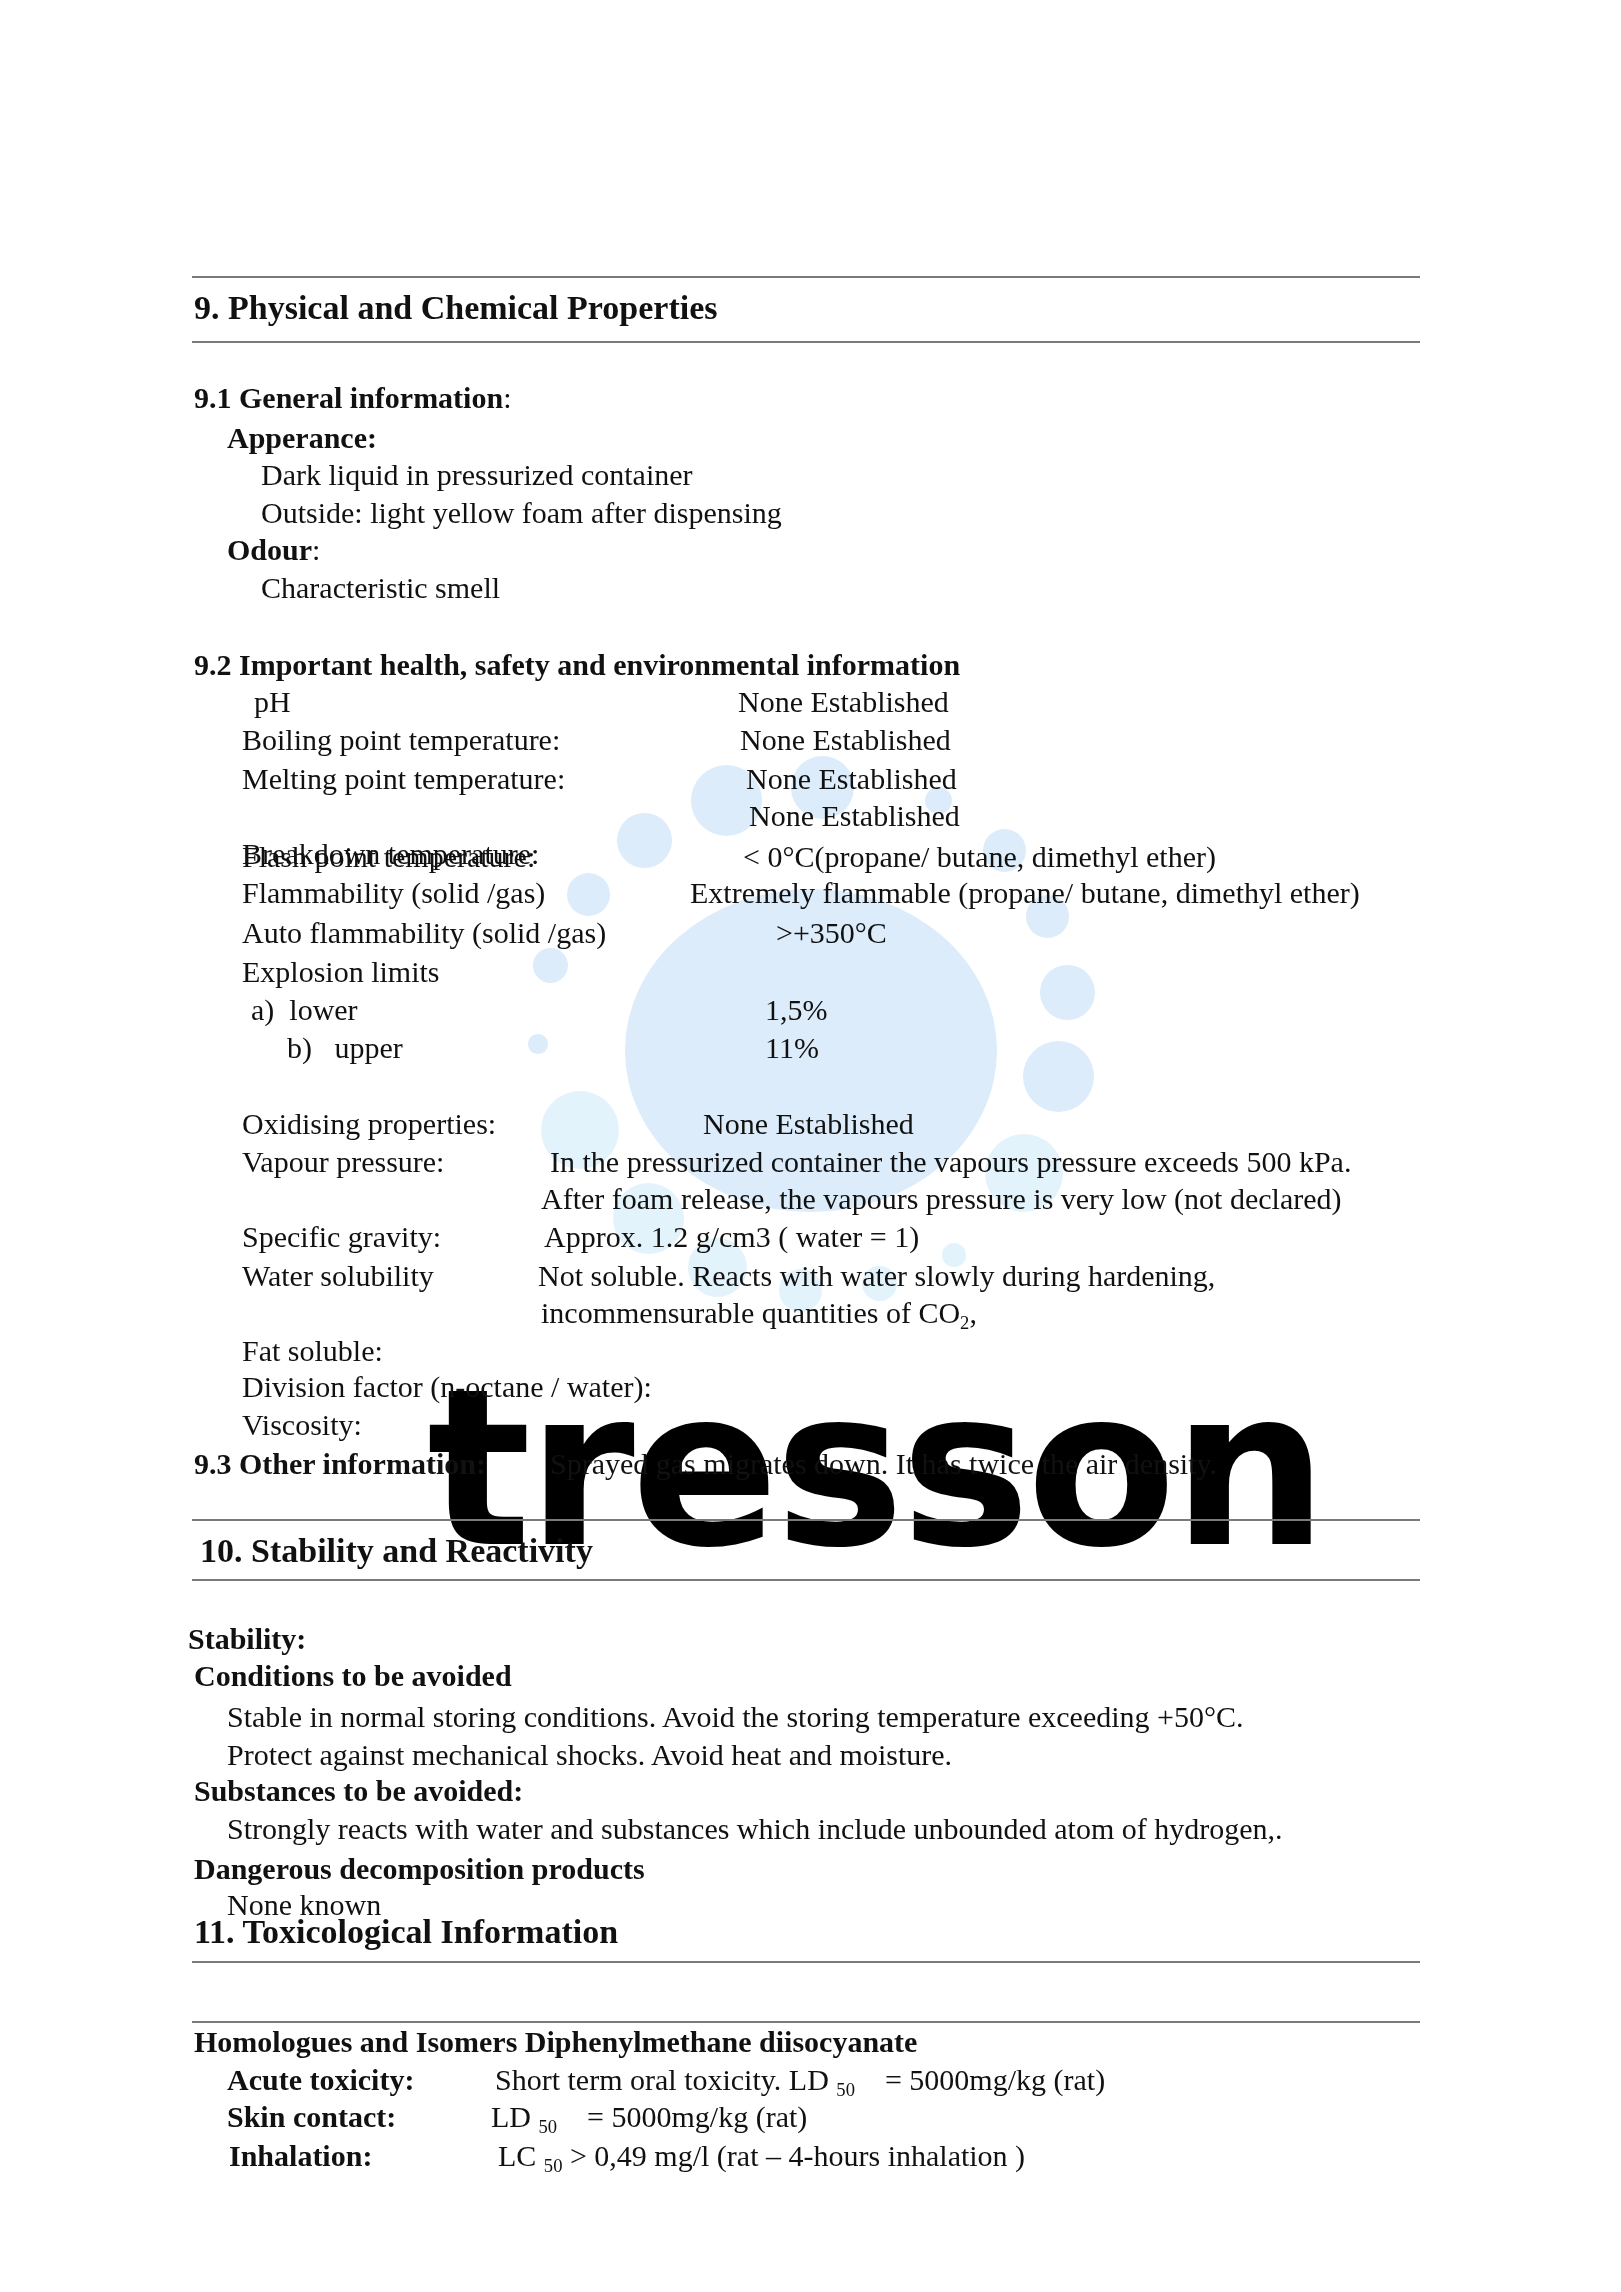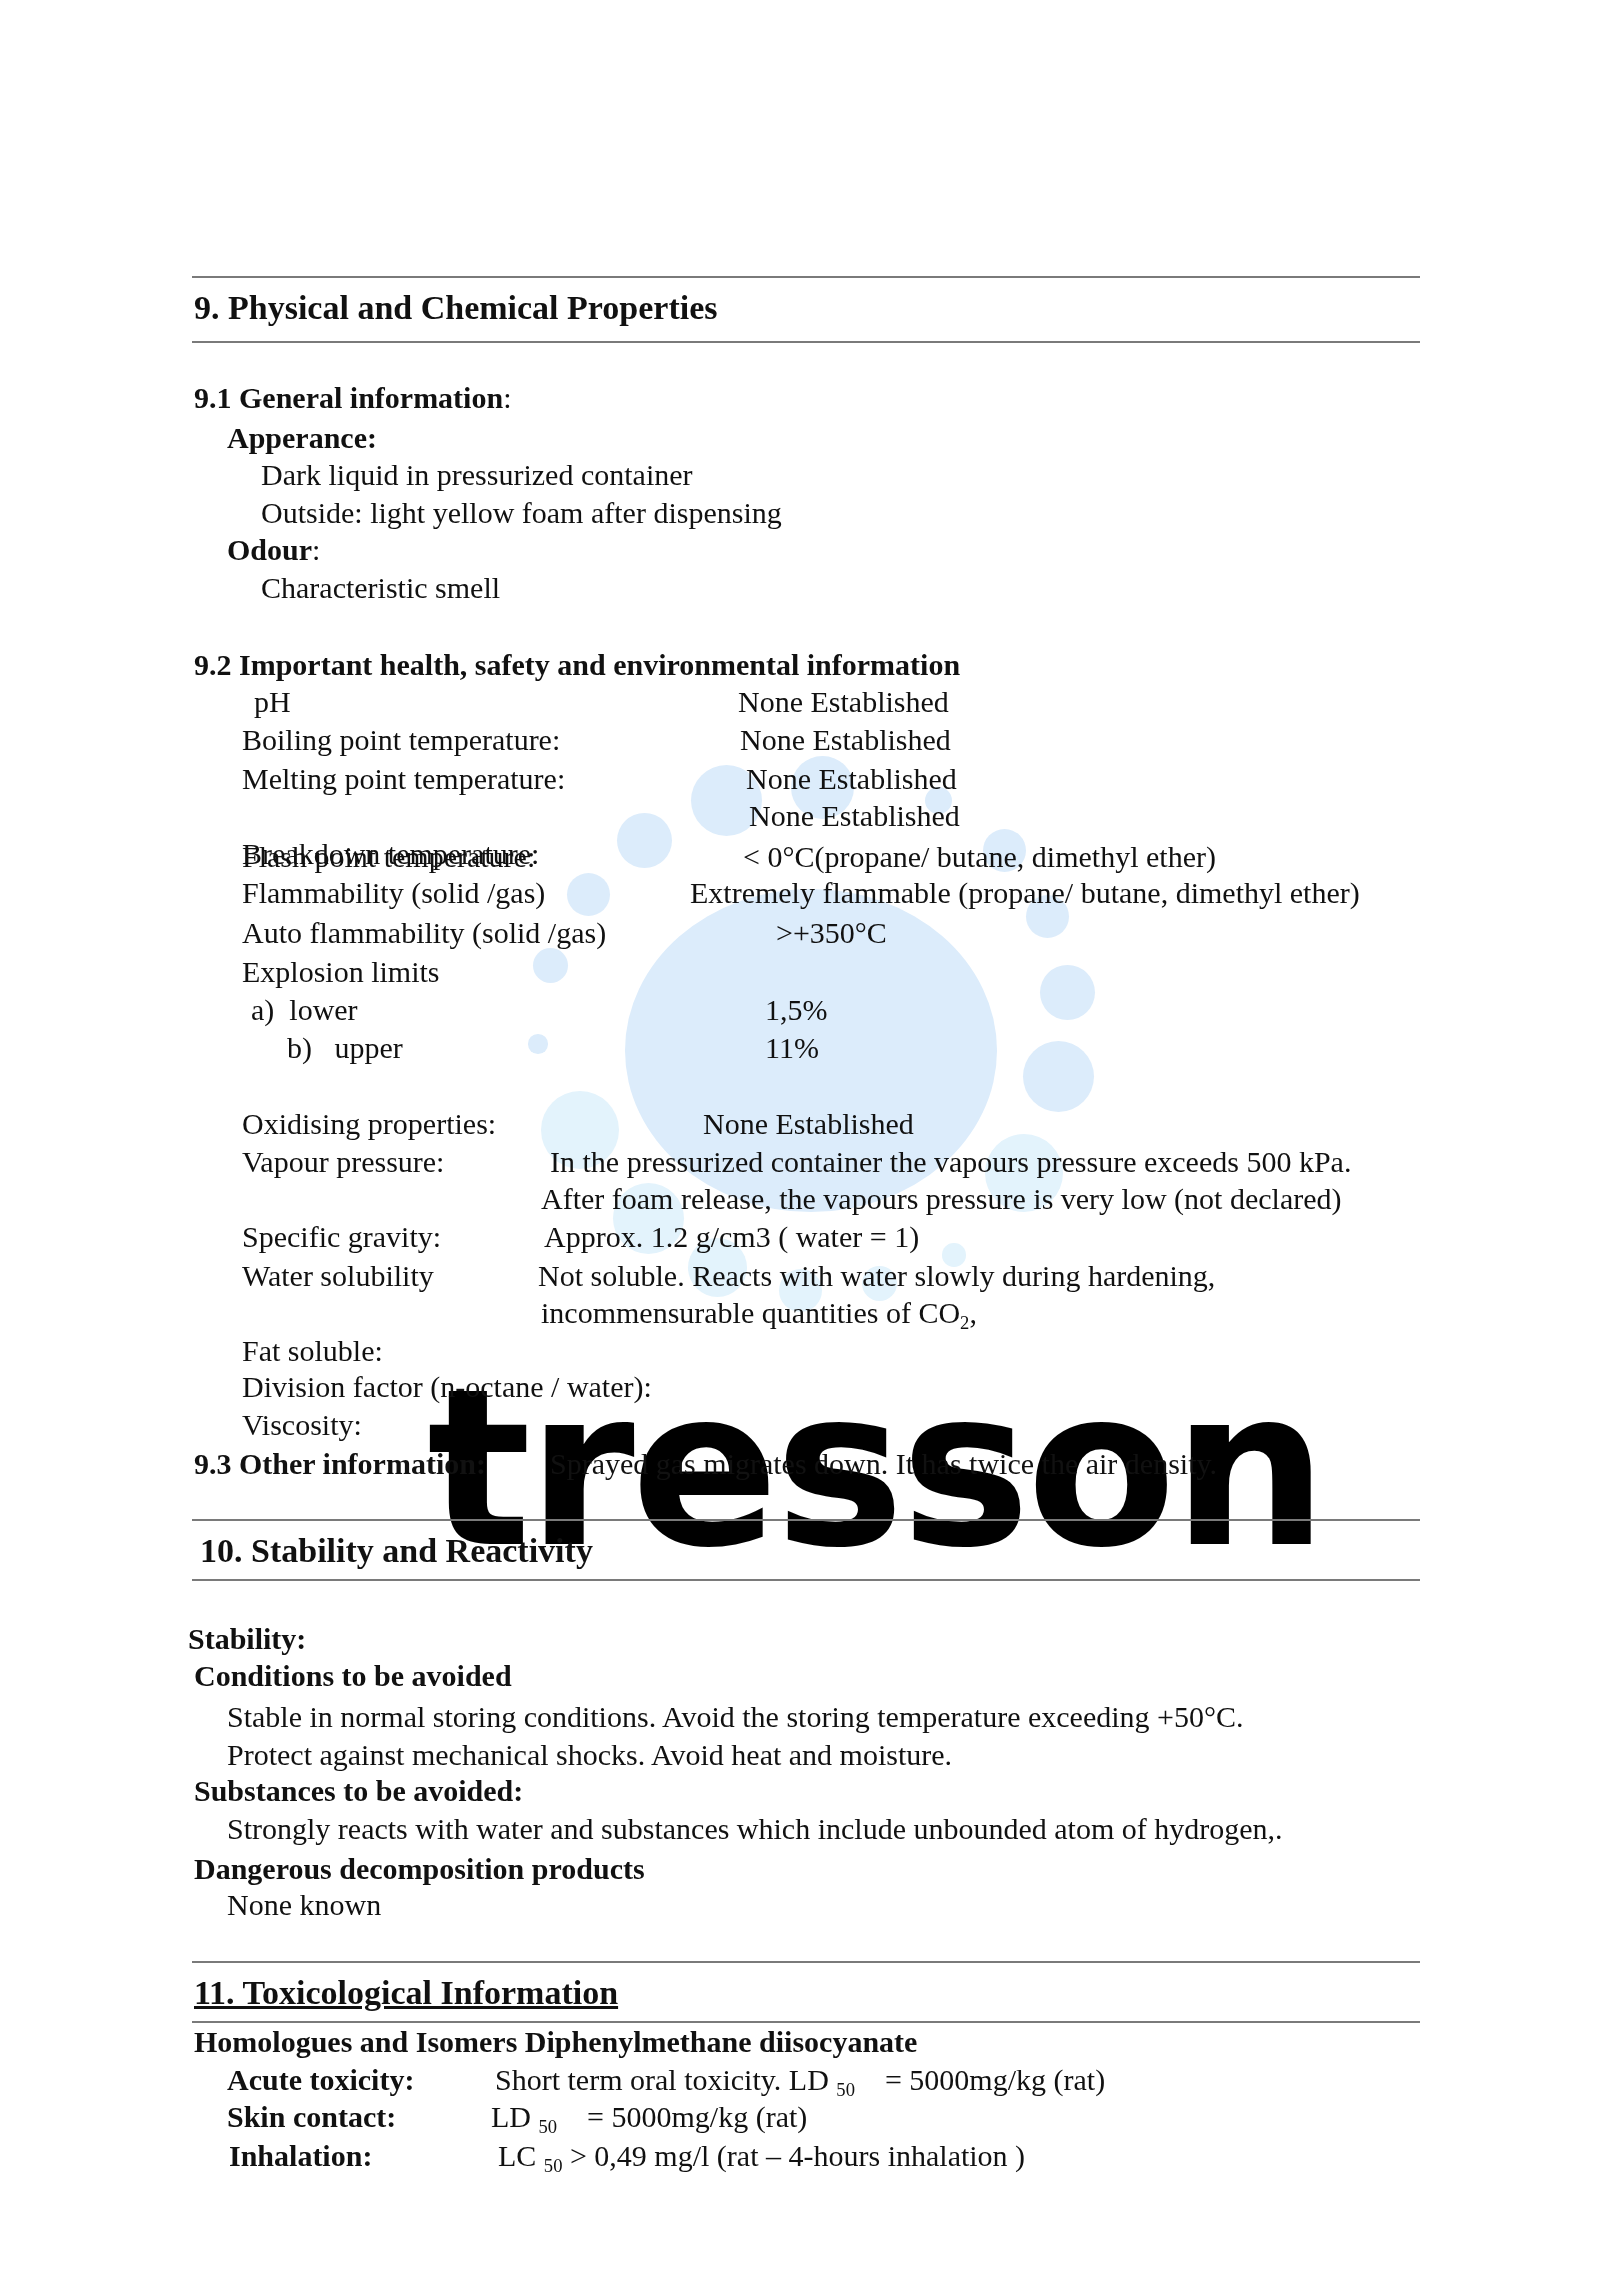--- a/index.html
+++ b/index.html
@@ -131,21 +131,21 @@
 <div class="t b" style="left:188px;top:1621px;">Stability:</div>
 <div class="t b" style="left:194px;top:1658px;">Conditions to be avoided</div>
 <div class="t" style="left:227px;top:1699px;">Stable in normal storing conditions. Avoid the storing temperature exceeding +50°C.</div>
 <div class="t" style="left:227px;top:1737px;">Protect against mechanical shocks. Avoid heat and moisture.</div>
 <div class="t b" style="left:194px;top:1773px;">Substances to be avoided:</div>
 <div class="t" style="left:227px;top:1811px;">Strongly reacts with water and substances which include unbounded atom of hydrogen,.</div>
 <div class="t b" style="left:194px;top:1851px;">Dangerous decomposition products</div>
 <div class="t" style="left:227px;top:1887px;">None known</div>
 
 <div class="rule" style="top:1961px;"></div>
-<div class="t h" style="left:194px;top:1975px;text-decoration:underline;">11. Toxicological Information</div>
+<div class="t h" style="left:194px;top:1914px;">11. Toxicological Information</div>
 <div class="rule" style="top:2021px;"></div>
 <div class="t b" style="left:194px;top:2024px;">Homologues and Isomers Diphenylmethane diisocyanate</div>
 
 <div>
   <div class="t b" style="left:227px;top:2062px;">Acute toxicity:</div>
   <div class="t" style="left:495px;top:2062px;white-space:pre;"><span>Short term oral toxicity. LD </span><sub>50</sub><span>    = 5000mg/kg (rat)</span></div>
 </div>
 <div>
   <div class="t b" style="left:227px;top:2099px;">Skin contact:</div>
   <div class="t" style="left:491px;top:2099px;white-space:pre;"><span>LD </span><sub>50</sub><span>    = 5000mg/kg (rat)</span></div>

